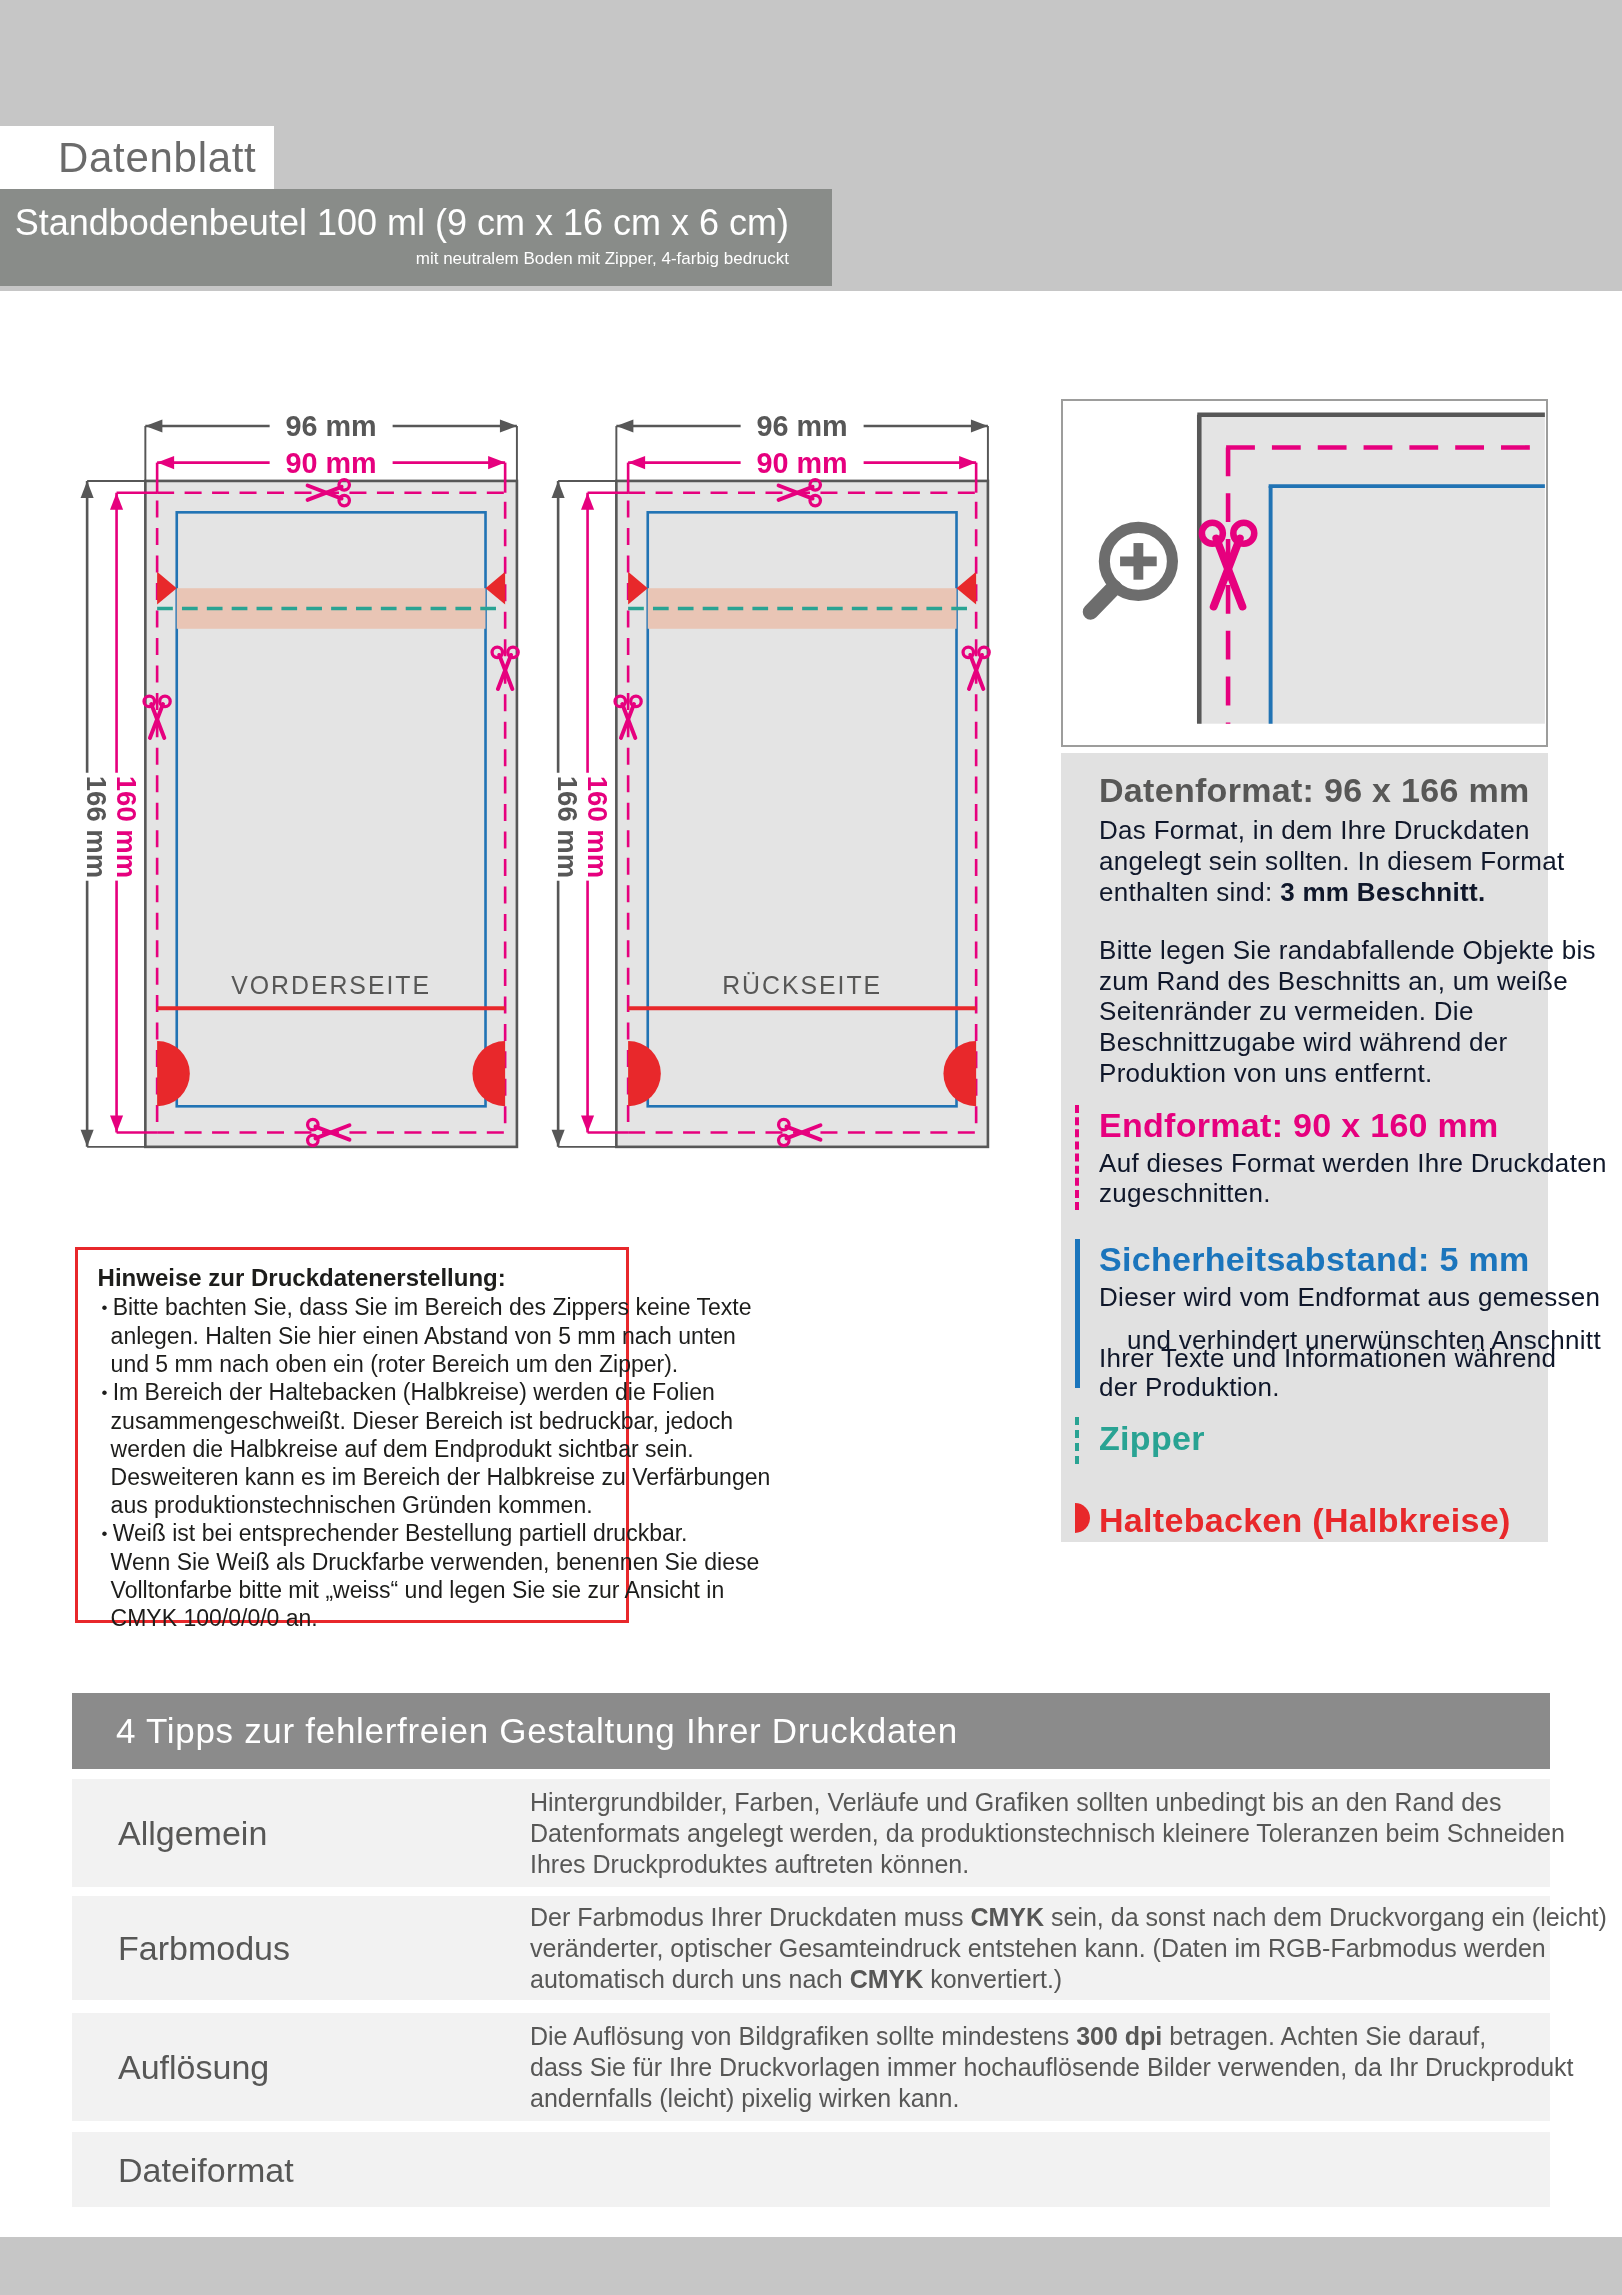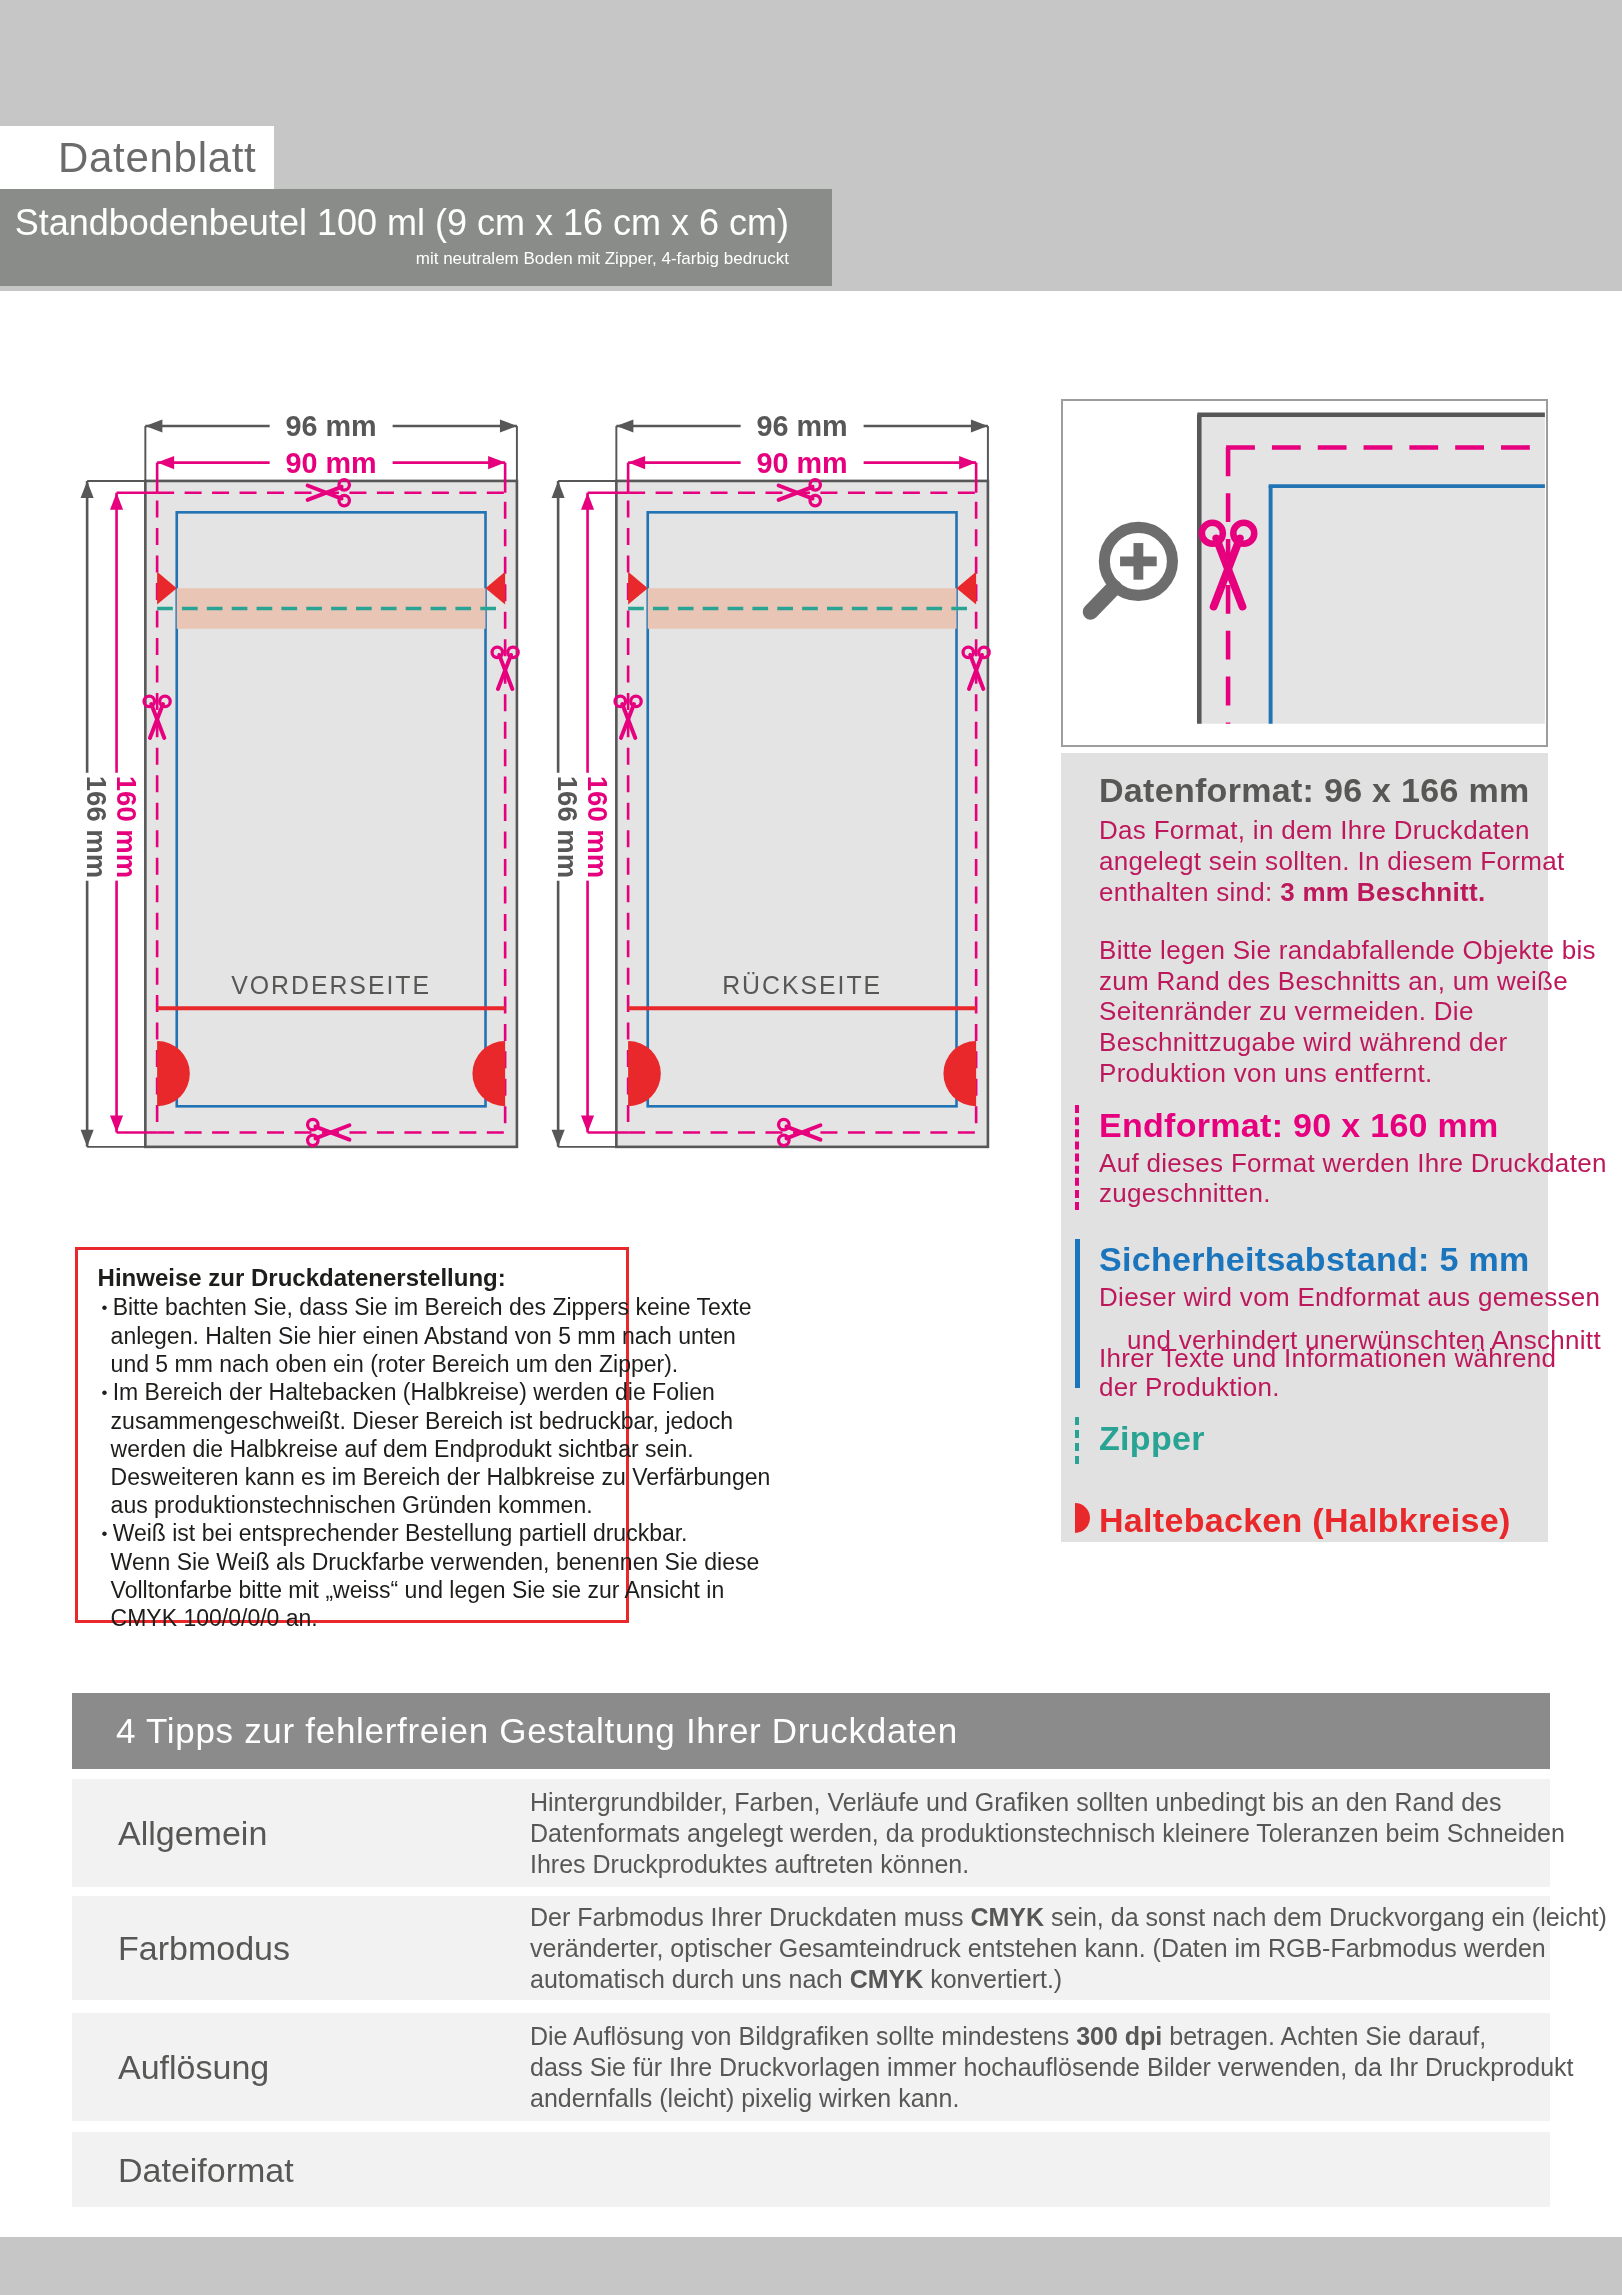--- a/index.html
+++ b/index.html
@@ -29,21 +29,21 @@
   .rot{font-size:42px;font-weight:bold;}
   .sidelabel{font-size:38px;fill:#575756;letter-spacing:3px;}
 
   
   .detail-box{left:1061px;top:399px;width:487px;height:348px;background:#ffffff;
     border:2.6px solid #9d9d9c;box-sizing:border-box;}
 
   
   .info-panel{left:1061px;top:753px;width:487px;height:789px;background:#e1e1e1;}
   .info-panel .head{position:absolute;left:38px;font-size:34px;font-weight:bold;letter-spacing:0.3px;white-space:nowrap;}
-  .info-panel .txt{position:absolute;left:38px;font-size:26px;line-height:31px;letter-spacing:0.3px;color:#be185d;white-space:nowrap;}
+  .info-panel .txt{position:absolute;left:38px;font-size:26px;line-height:31px;letter-spacing:0.3px;color:#0f172a;white-space:nowrap;}
   .mark{position:absolute;left:14.4px;width:4.6px;}
   .head.c-gray{color:#575756;}
   .head.c-mag{color:#e6007e;}
   .head.c-blue{color:#1b75bc;}
   .head.c-teal{color:#29a393;}
   .head.c-red{color:#e8282b;}
 
   
   .hints{left:75px;top:1247px;width:554px;height:376px;background:#ffffff;
     border:3.9px solid #e8282b;box-sizing:border-box;padding:13px 19.6px;color:#1d1d1b;}

